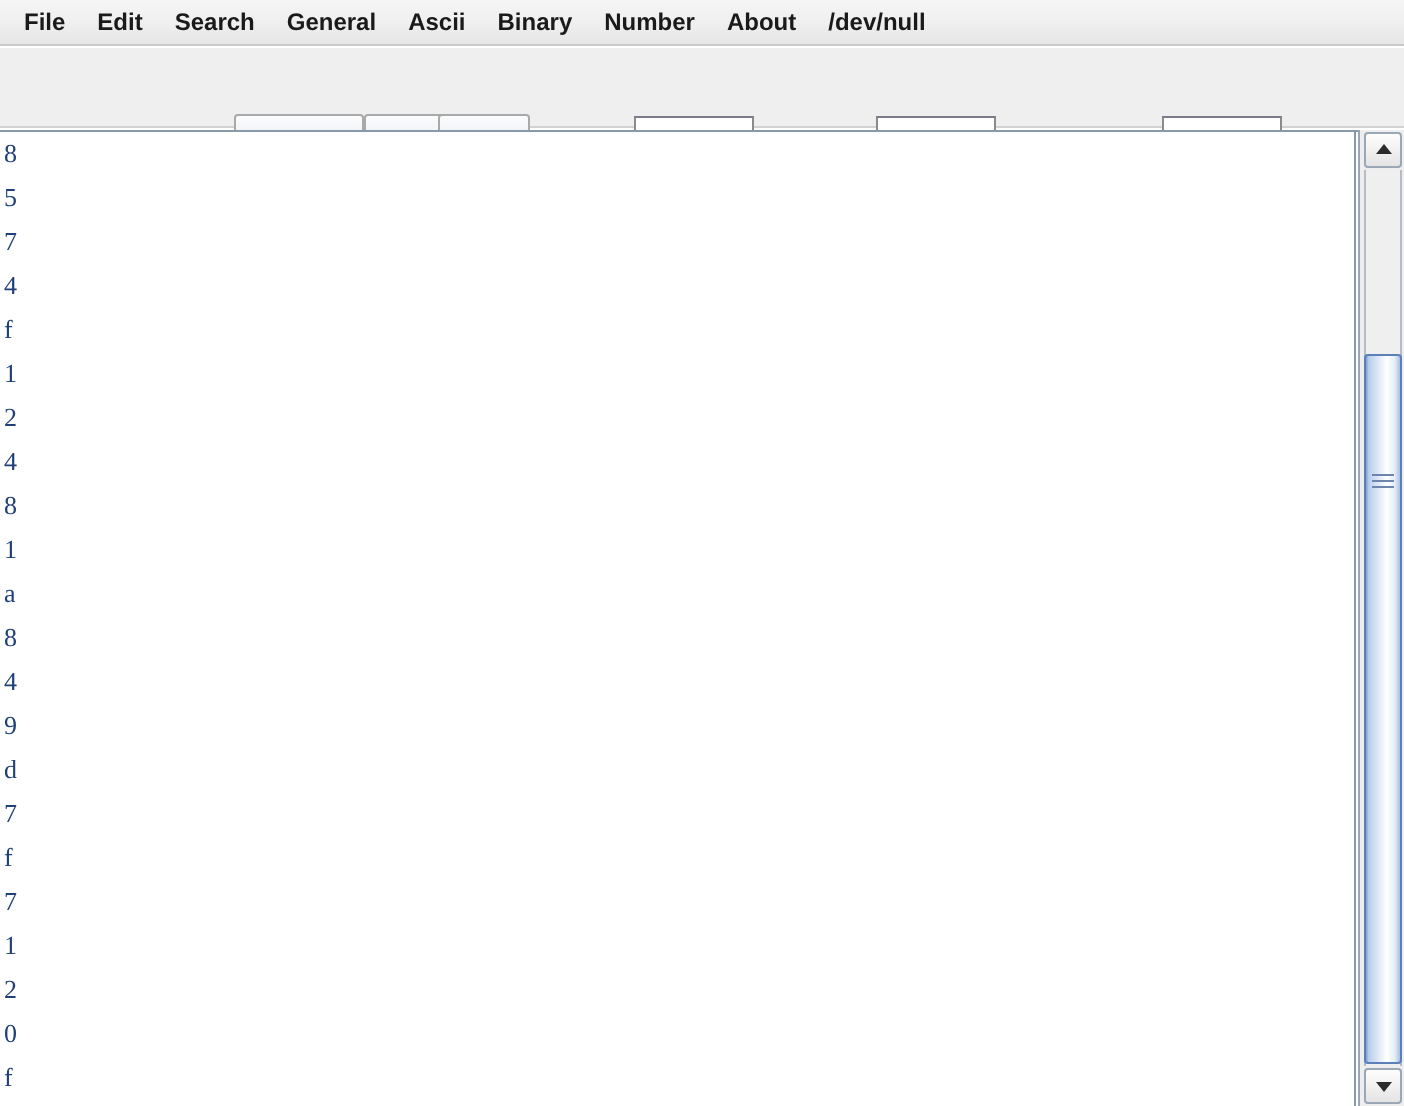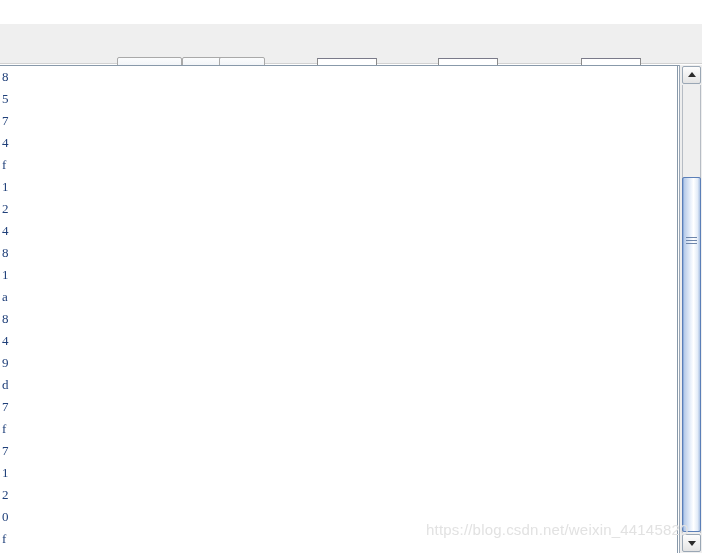--- a/index.html
+++ b/index.html
@@ -223,20 +223,31 @@
     font-family: "Liberation Sans", sans-serif;
     pointer-events: none;
     user-select: none;
   }
 </style>
 </head>
 <body>
 
 <div id="app">
 
+  <div class="menubar">
+    <div class="menu-item">File</div>
+    <div class="menu-item">Edit</div>
+    <div class="menu-item">Search</div>
+    <div class="menu-item">General</div>
+    <div class="menu-item">Ascii</div>
+    <div class="menu-item">Binary</div>
+    <div class="menu-item">Number</div>
+    <div class="menu-item">About</div>
+    <div class="menu-item">/dev/null</div>
+  </div>
 
   <div class="toolbar">
     <div class="tb-label" style="left:55px; top:39px;">History 7/7</div>
 
     <button class="tb-btn" style="left:117px; width:65px;">Clear</button>
     <button class="tb-btn" style="left:182px; width:46px;">&lt;</button>
     <button class="tb-btn" style="left:219px; width:46px;">&gt;</button>
 
     <div class="tb-label" style="left:269px; top:39px;">InRadix</div>
     <input class="tb-field" style="left: 317px; width: 60px;" type="text" value="16">
@@ -288,15 +299,14 @@
         <i></i>
           <i></i>
           <i></i>
       </div>
     </div>
     <div class="sb-btn down">
       <span class="sb-arrow down"></span>
     </div>
   </div>
 
-  <div class="watermark">https://blog.csdn.net/weixin_44145820</div>
 
 </div>
 
 </body></html>

